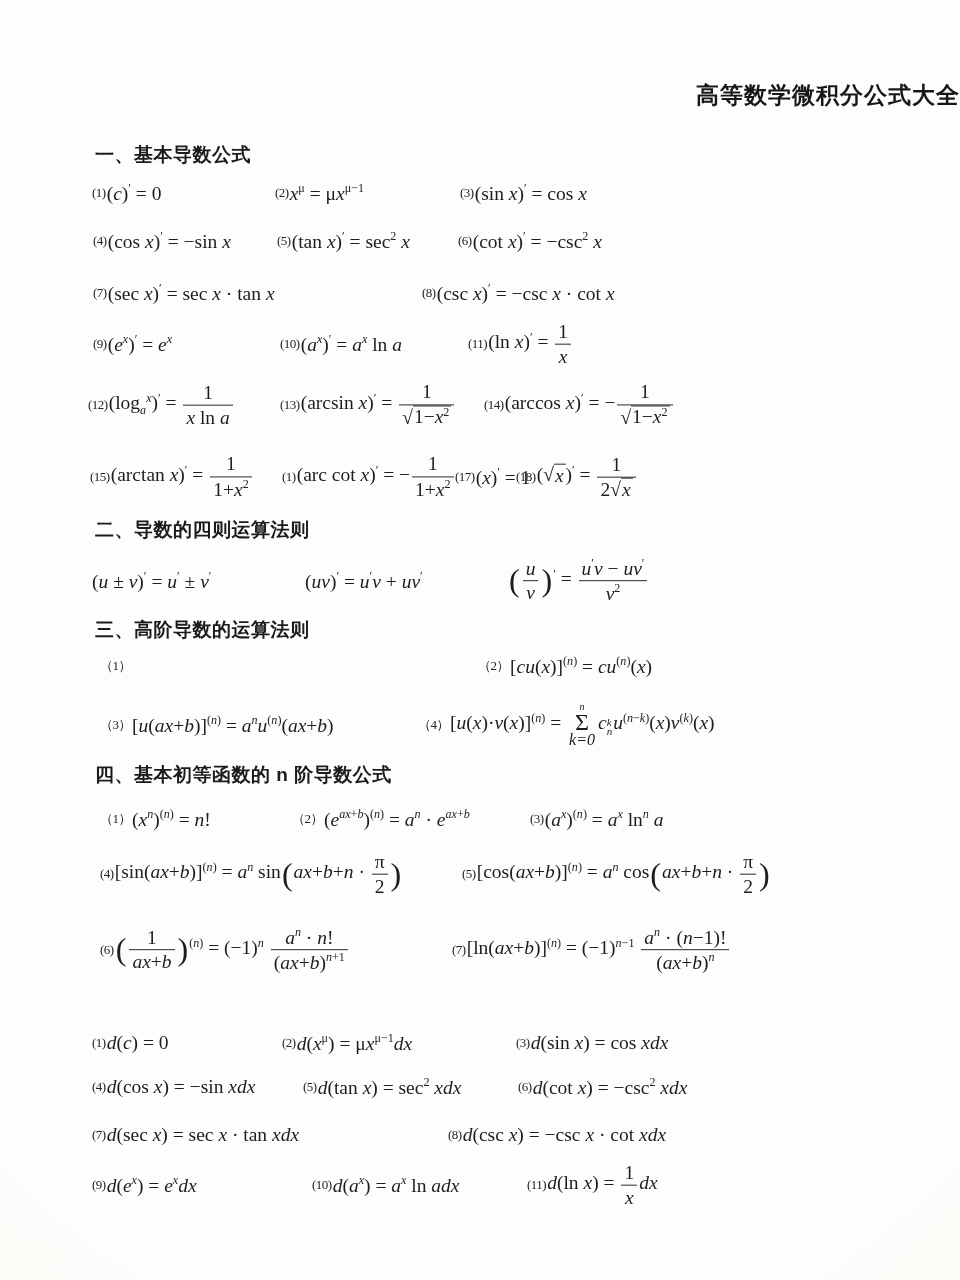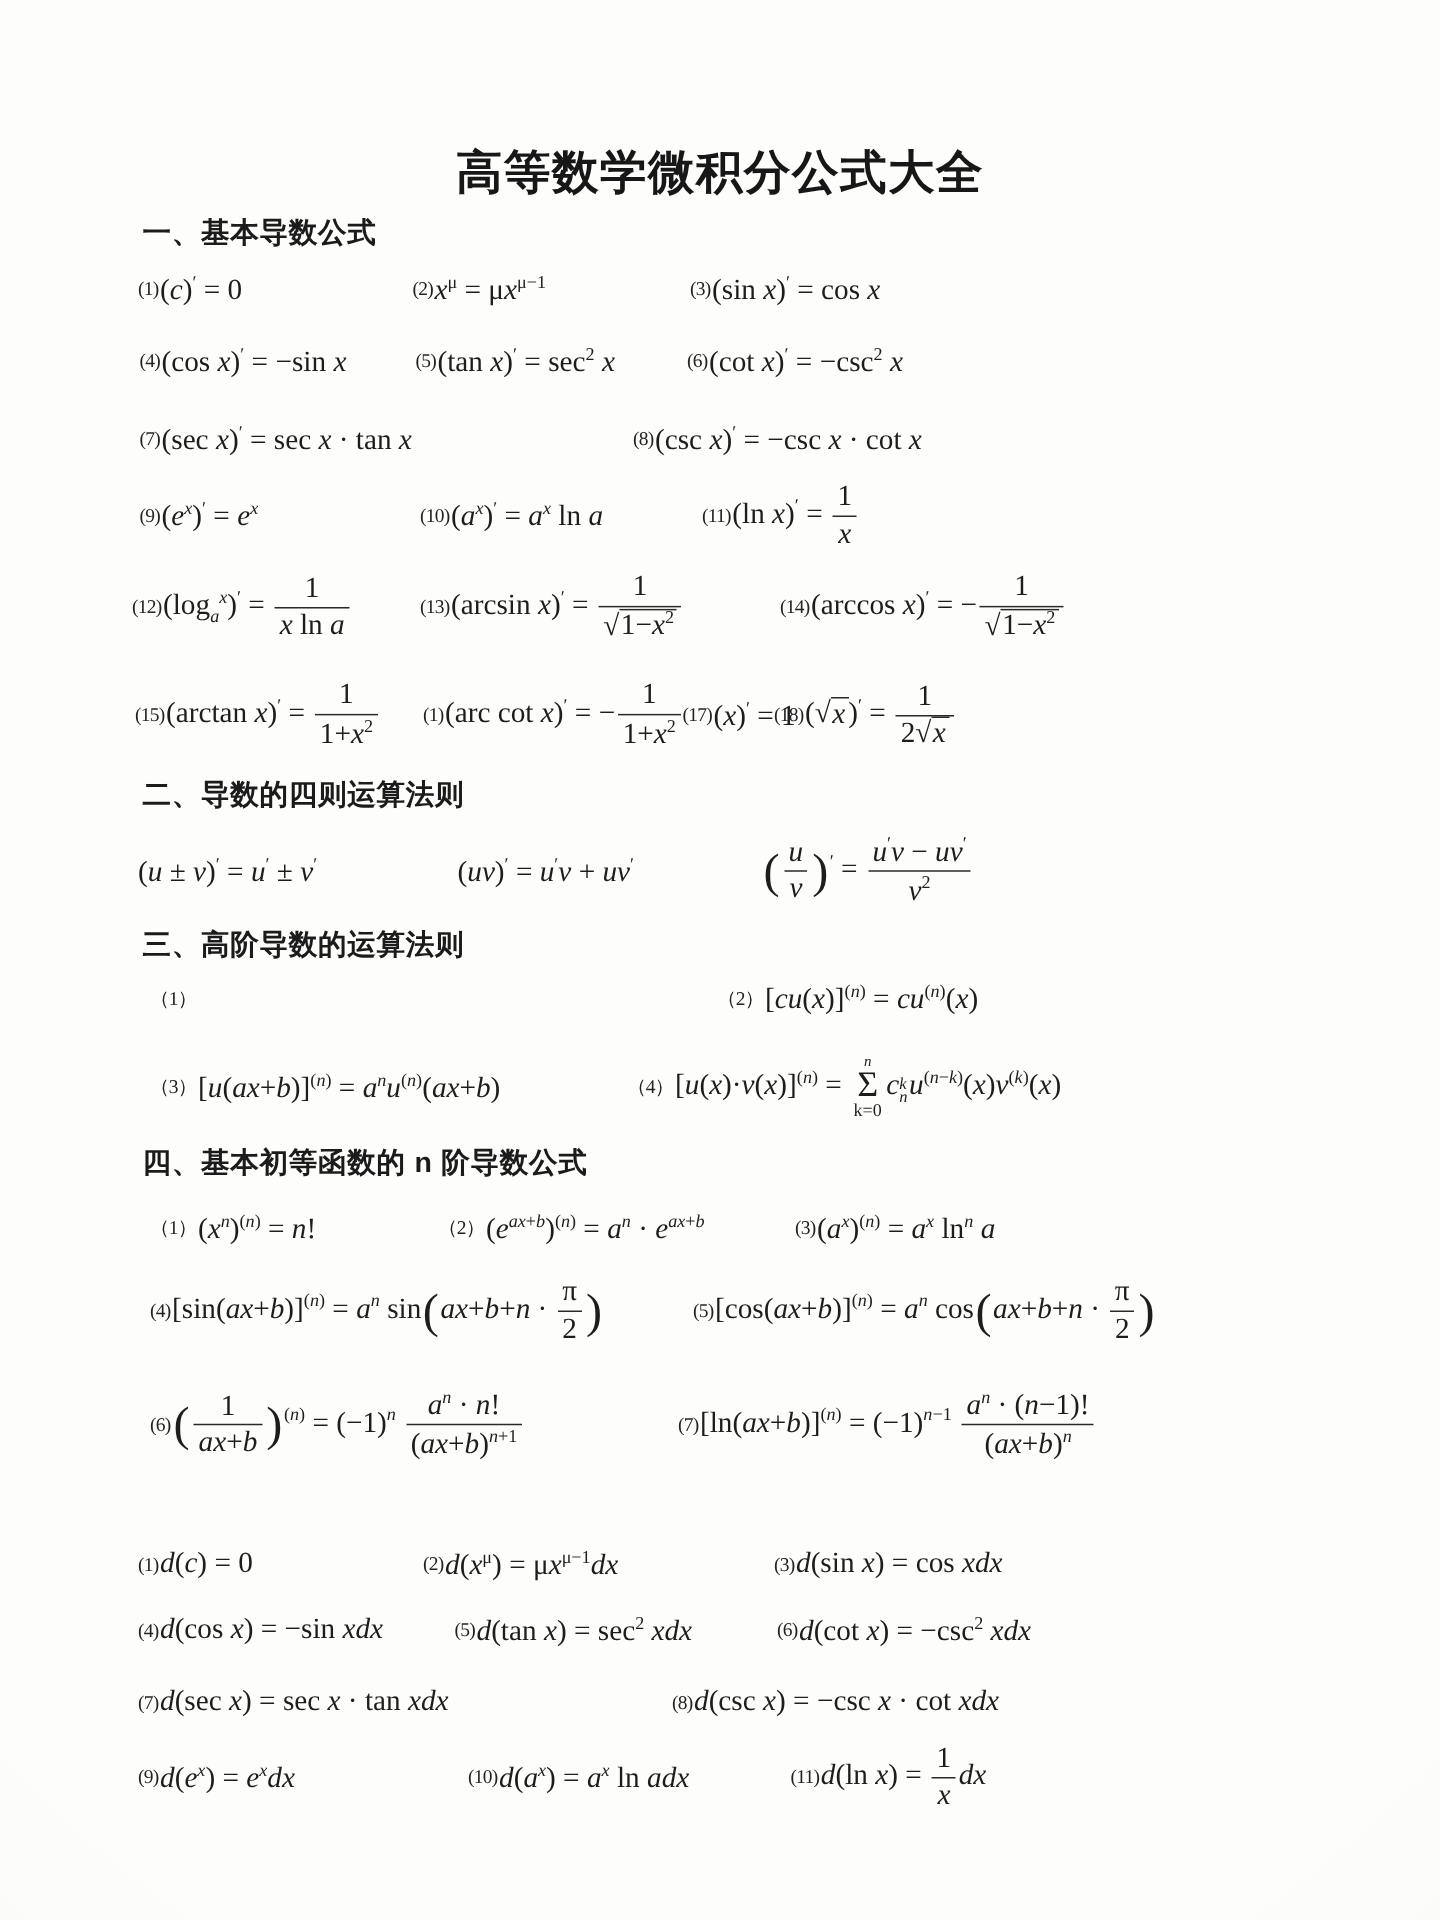--- a/index.html
+++ b/index.html
@@ -2,23 +2,23 @@
 <html><head>
 <meta charset="utf-8">
 <style>
   html,body { margin:0; padding:0; }
   .page {
     position:relative; width:960px; height:1280px; overflow:hidden;
     background:radial-gradient(130% 115% at 50% 42%, #fdfdfb 55%, #f3f2ed 100%);
     color:#222; font-family:"Liberation Serif", serif;
   }
   .title {
-    position:absolute; top:94px; left:0; width:100%; text-align:center;
+    position:absolute; top:80px; left:0; width:100%; text-align:right;
     font-family:"Liberation Sans", sans-serif; font-weight:bold;
-    font-size:31px; color:#171717; letter-spacing:1px;
+    font-size:23px; color:#171717; letter-spacing:1px;
   }
   .heading {
     position:absolute; font-family:"Liberation Sans", sans-serif; font-weight:bold;
     font-size:19px; color:#1b1b1b; letter-spacing:0.5px; white-space:nowrap;
   }
   .row { position:absolute; left:0; width:100%; }
   .item { position:absolute; top:50%; transform:translateY(-50%);
           display:flex; align-items:center; white-space:nowrap; }
   .no  { font-size:13px; color:#232323; letter-spacing:-0.5px; margin-right:1px;
          font-family:"Liberation Serif", serif; flex:none; }
@@ -28,21 +28,21 @@
   .fr  { display:inline-block; vertical-align:middle; text-align:center; line-height:1.12; margin:0 2px; }
   .fr .t { display:block; border-bottom:1.3px solid #2a2a2a; padding:0 3px 1px; }
   .fr .b { display:block; padding:1px 3px 0; }
   .rad { white-space:nowrap;font-family:Liberation Serif, serif; }
   .rad .ov { border-top:1.3px solid #2a2a2a; padding:0 2px 0 1px; }
   .bp  { font-size:165%; font-weight:300; vertical-align:middle; display:inline-block;
          line-height:0.9; margin:0 1px; }
   .sum { display:inline-block; vertical-align:middle; text-align:center; line-height:1; margin:0 3px; }
   .sum .st { display:block; font-size:10px; font-style:italic; }
   .sum .sg { display:block; font-size:24px; line-height:0.85; }
-  .sum .sb { display:block; font-size:12px; }
+  .sum .sb { display:block; font-size:16px; font-style:italic; }
   .stk { display:inline-block; vertical-align:-5px; line-height:1; text-align:left; margin-right:1px; }
   .stk .u { display:block; font-size:11px; font-style:italic; }
   .stk .d { display:block; font-size:11px; font-style:italic; margin-top:-2px; }
 </style>
 </head>
 <body>
 
 <div class="page">
 
   <div class="title">高等数学微积分公式大全</div>
@@ -107,21 +107,21 @@
 
   <div class="row" style="top:374px; height:62px">
     <span class="item" style="left:88px">
         <span class="no">(12)</span>
         <span class="f">(log<sub><i>a</i></sub><sup><i>x</i></sup>)<sup>′</sup> = <span class="fr"><span class="t">1</span><span class="b"><i>x</i> ln <i>a</i></span></span></span>
       </span>
     <span class="item" style="left:280px">
         <span class="no">(13)</span>
         <span class="f">(arcsin <i>x</i>)<sup>′</sup> = <span class="fr"><span class="t">1</span><span class="b"><span class="rad">√<span class="ov">1−<i>x</i><sup>2</sup></span></span></span></span></span>
       </span>
-    <span class="item" style="left:520px">
+    <span class="item" style="left:484px">
         <span class="no">(14)</span>
         <span class="f">(arccos <i>x</i>)<sup>′</sup> = −<span class="fr"><span class="t">1</span><span class="b"><span class="rad">√<span class="ov">1−<i>x</i><sup>2</sup></span></span></span></span></span>
       </span>
   </div>
 
   <div class="row" style="top:444px; height:66px">
     <span class="item" style="left:90px">
         <span class="no">(15)</span>
         <span class="f">(arctan <i>x</i>)<sup>′</sup> = <span class="fr"><span class="t">1</span><span class="b">1+<i>x</i><sup>2</sup></span></span></span>
       </span>

